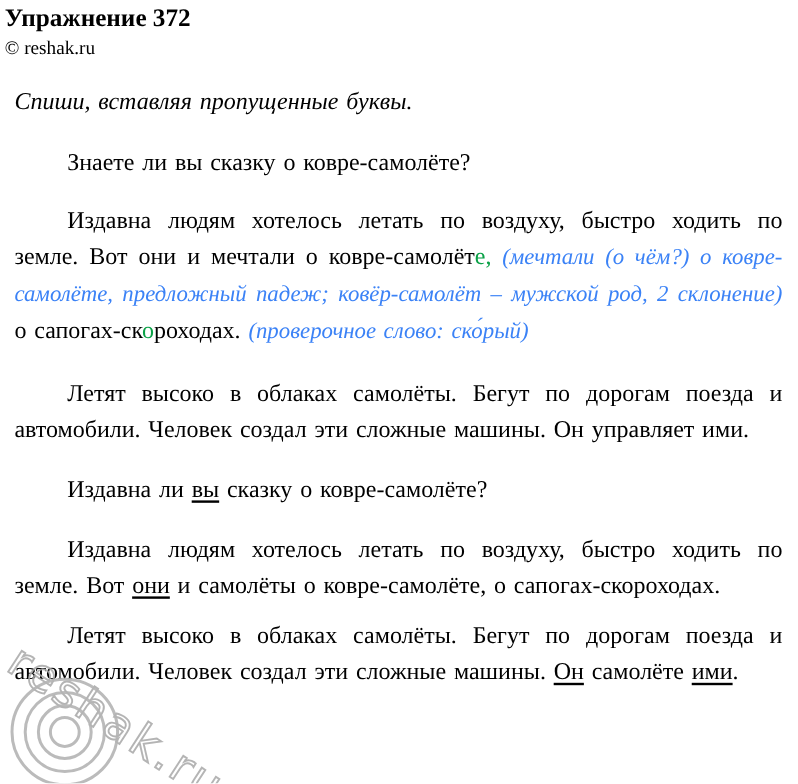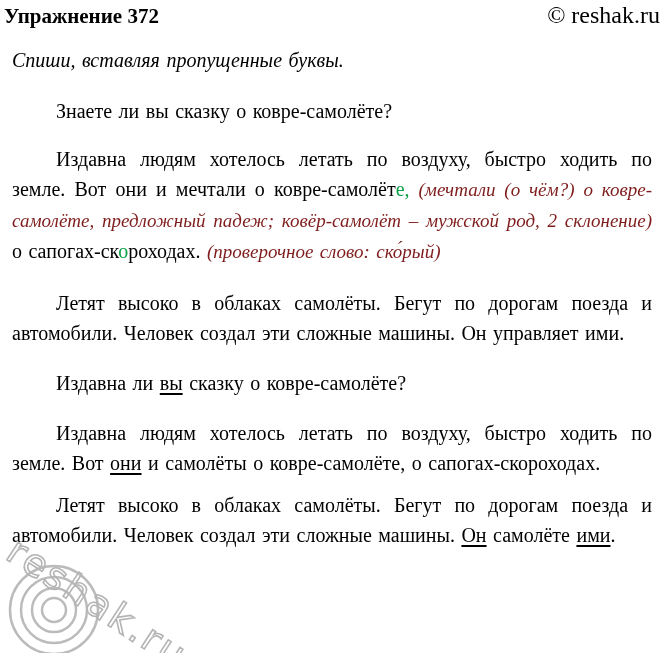--- a/index.html
+++ b/index.html
@@ -16,27 +16,28 @@
   .page {
     padding: 2px 5px 0 4px;
     position: relative;
     width: 656px;
   }
   .header-row {
     display: flex;
     justify-content: space-between;
     align-items: baseline;
     line-height: 26px;
+    flex-direction: column;
   }
   .exercise-title {
     font-weight: bold;
     font-size: 21px;
   }
   .copyright {
-    font-size: 24px;
+    font-size: 16px;
   }
   p {
     margin: 8px;
     line-height: 30px;
     word-spacing: 1.5px;
   }
   .instr {
     font-style: italic;
     margin-top: 16px;
   }
@@ -46,21 +47,21 @@
   .p1 { margin-top: 18px; }
   .p2 { margin-top: 21px; }
   .instr2 { margin-top: 16px; }
   .q2 { margin-top: 20px; }
   .p3 { margin-top: 20px; }
   .p4 { margin-top: 12px; }
   .green {
     color: #0aa147;
   }
   .note {
-    color: #7f1d1d;
+    color: #3b82f6;
     font-style: italic;
     font-size: 19px;
   }
   .u {
     text-decoration: underline;
     text-underline-offset: 3px;
     text-decoration-thickness: 1.5px;
   }
   .watermark {
     position: absolute;

